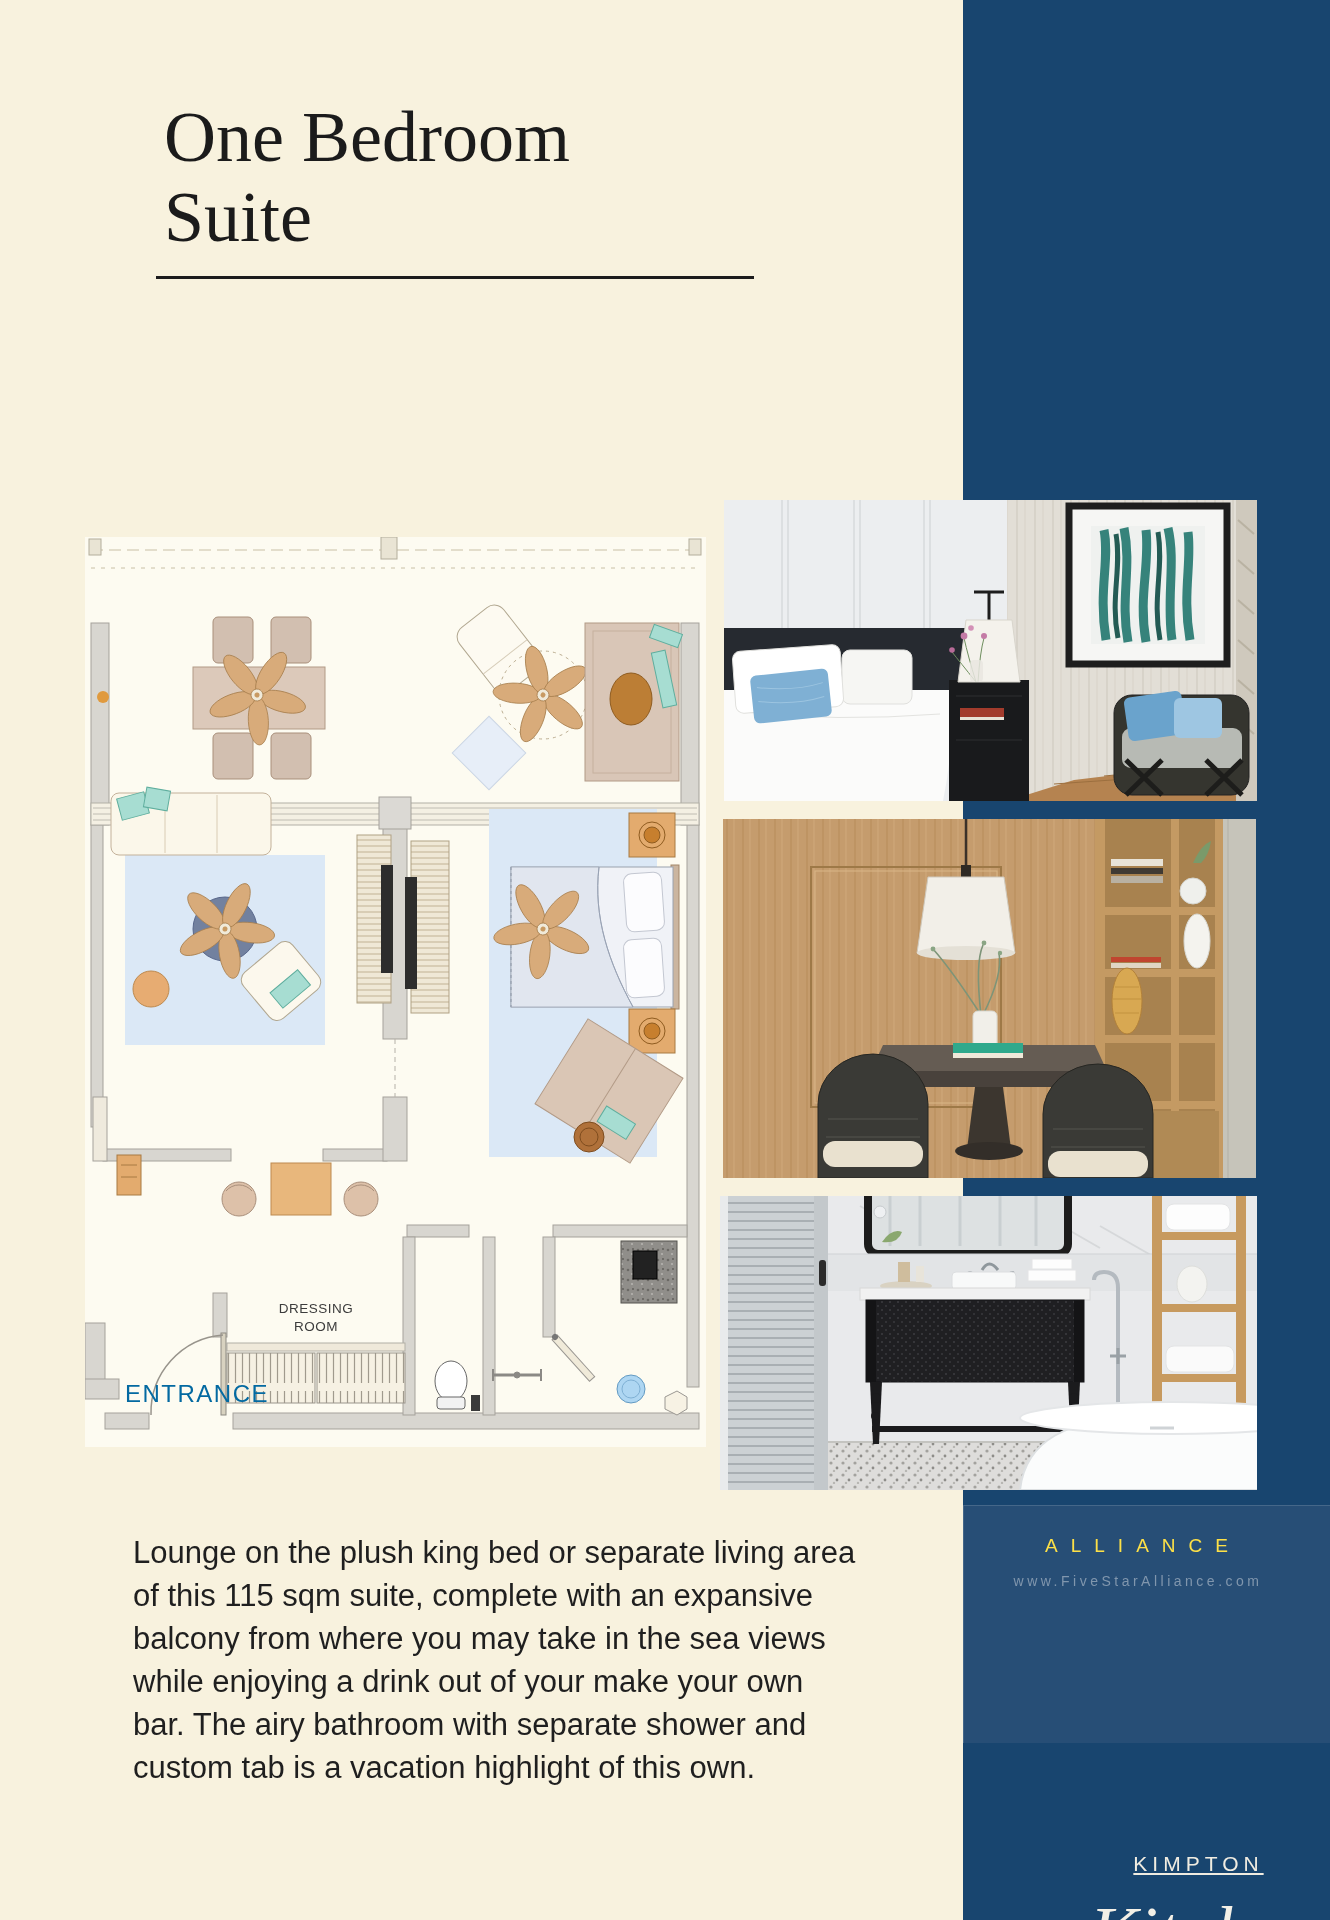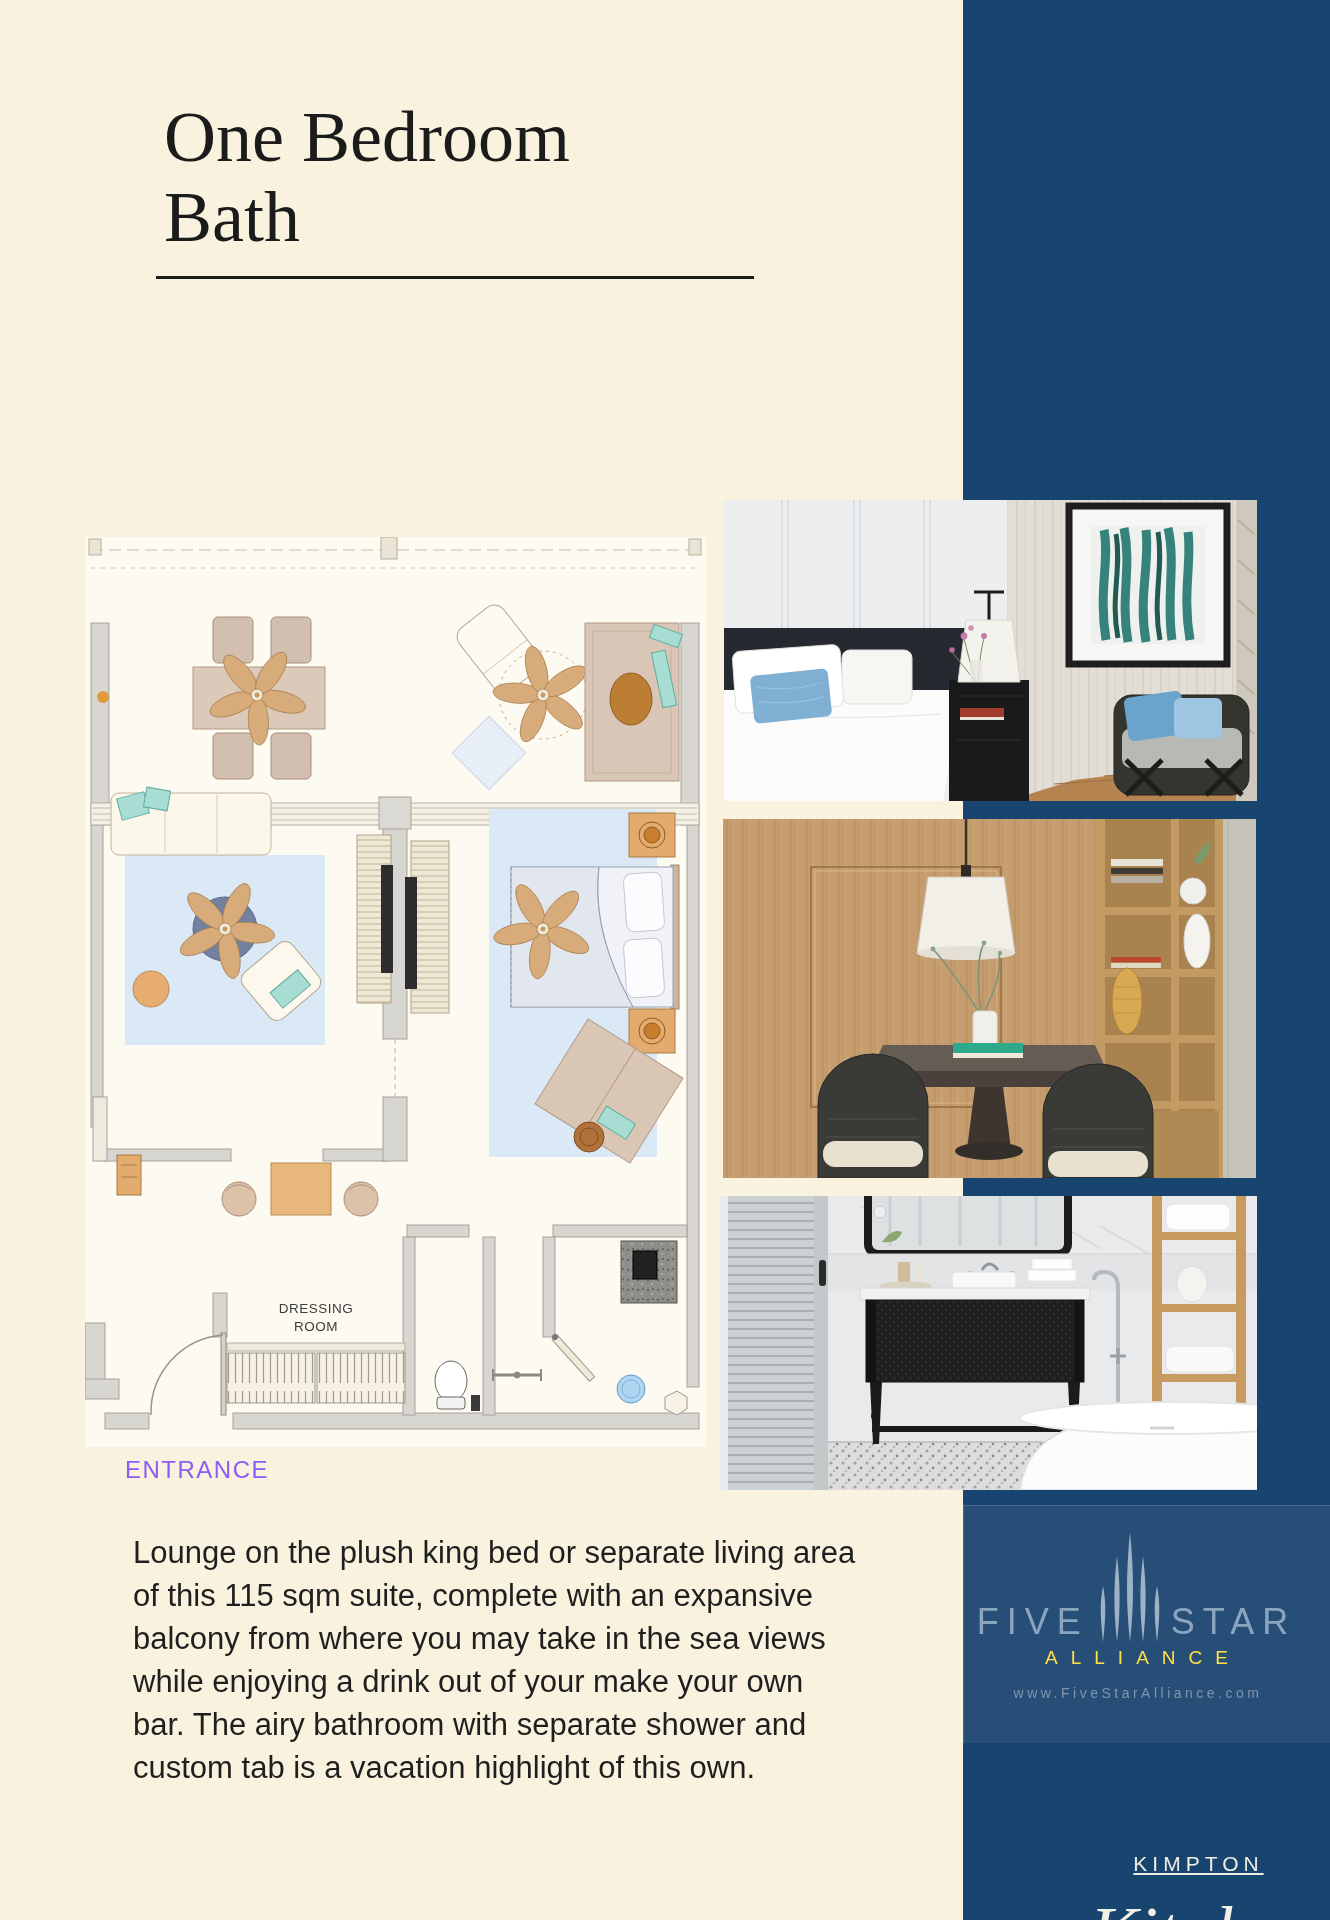--- a/index.html
+++ b/index.html
@@ -5,22 +5,22 @@
   html,body{margin:0;padding:0;}
   .page{position:relative;width:1330px;height:1920px;background:#f8f2de;overflow:hidden;
         font-family:"Liberation Sans",sans-serif;}
   .band{position:absolute;left:963px;top:0;width:367px;height:1920px;background:#18456f;}
   .title{position:absolute;left:164px;top:97px;font-family:"Liberation Serif",serif;
          font-size:72px;line-height:80px;color:#1b1b1b;white-space:pre-line;letter-spacing:0;}
   .rule{position:absolute;left:156px;top:276px;width:598px;height:3px;background:#1c1c1c;}
   .subtitle{position:absolute;left:166px;top:297px;font-size:33px;line-height:39px;
             color:#262626;white-space:pre-line;}
   .floorplan{position:absolute;left:85px;top:537px;width:621px;height:910px;}
-  .entrance{position:absolute;left:125px;top:1456px;font-size:24px;letter-spacing:1.5px;
-            color:#8b5cf6;}
+  .entrance{position:absolute;left:125px;top:1380px;font-size:24px;letter-spacing:1.5px;
+            color:#0369a1;}
   .description{position:absolute;left:133px;top:1531px;font-size:31px;line-height:43px;
                color:#1f1f1f;white-space:pre-line;}
   .photo{position:absolute;display:block;}
   .photo1{left:724px;top:500px;width:533px;height:301px;}
   .photo2{left:723px;top:819px;width:533px;height:359px;}
   .photo3{left:720px;top:1196px;width:537px;height:294px;}
   .fivestar{position:absolute;left:963px;top:1505px;width:367px;height:238px;background:#274e76;
             border-top:1px solid rgba(255,255,255,.14);border-left:1px solid rgba(255,255,255,.14);
             box-sizing:border-box;color:#8ba5c0;}
   .fs-inner{position:absolute;left:0;top:22px;width:345px;text-align:center;}
@@ -37,21 +37,21 @@
   svg text{font-family:"Liberation Sans",sans-serif;}
 </style>
 </head>
 <body>
 
 <div class="page">
 
   <div class="band"></div>
 
   <div class="title">One Bedroom
-Bath</div>
+Suite</div>
   <div class="rule"></div>
 
   <svg class="floorplan" viewBox="0 0 621 910" xmlns="http://www.w3.org/2000/svg">
     <defs>
       <g id="fan">
         <g>
           <ellipse cx="26" cy="0" rx="24" ry="10" fill="#d8ab7a" stroke="#a87f4e" stroke-width="0.8"></ellipse>
           <ellipse cx="26" cy="0" rx="24" ry="10" fill="#d8ab7a" stroke="#a87f4e" stroke-width="0.8" transform="rotate(72)"></ellipse>
           <ellipse cx="26" cy="0" rx="24" ry="10" fill="#d8ab7a" stroke="#a87f4e" stroke-width="0.8" transform="rotate(144)"></ellipse>
           <ellipse cx="26" cy="0" rx="24" ry="10" fill="#d8ab7a" stroke="#a87f4e" stroke-width="0.8" transform="rotate(216)"></ellipse>
@@ -437,31 +437,20 @@
 
   <div class="description">Lounge on the plush king bed or separate living area
 of this 115 sqm suite, complete with an expansive
 balcony from where you may take in the sea views
 while enjoying a drink out of your make your own
 bar. The airy bathroom with separate shower and
 custom tab is a vacation highlight of this own.</div>
 
   <div class="fivestar">
     <div class="fs-inner">
-      <div class="fs-row">
-        <span class="fs-word">FIVE</span>
-        <svg class="fs-spires" viewBox="0 0 78 112">
-          <path d="M12 112 C9 84 9 72 12 56 C15 72 15 84 12 112 Z" fill="#9db1c7"></path>
-          <path d="M26 112 C22.5 80 22.5 56 26 26 C29.5 56 29.5 80 26 112 Z" fill="#9db1c7"></path>
-          <path d="M39 112 C35 76 35 42 39 2 C43 42 43 76 39 112 Z" fill="#9db1c7"></path>
-          <path d="M52 112 C48.5 80 48.5 56 52 26 C55.5 56 55.5 80 52 112 Z" fill="#9db1c7"></path>
-          <path d="M66 112 C63 84 63 72 66 56 C69 72 69 84 66 112 Z" fill="#9db1c7"></path>
-        </svg>
-        <span class="fs-word">STAR</span>
-      </div>
       <div class="fs-alliance">ALLIANCE</div>
       <div class="fs-web">www.FiveStarAlliance.com</div>
     </div>
   </div>
 
   <div class="brand">
     <div class="brand-kimpton">KIMPTON</div>
     <div class="brand-name">Kitalay</div>
     <div class="brand-location">SAMUI</div>
   </div>

